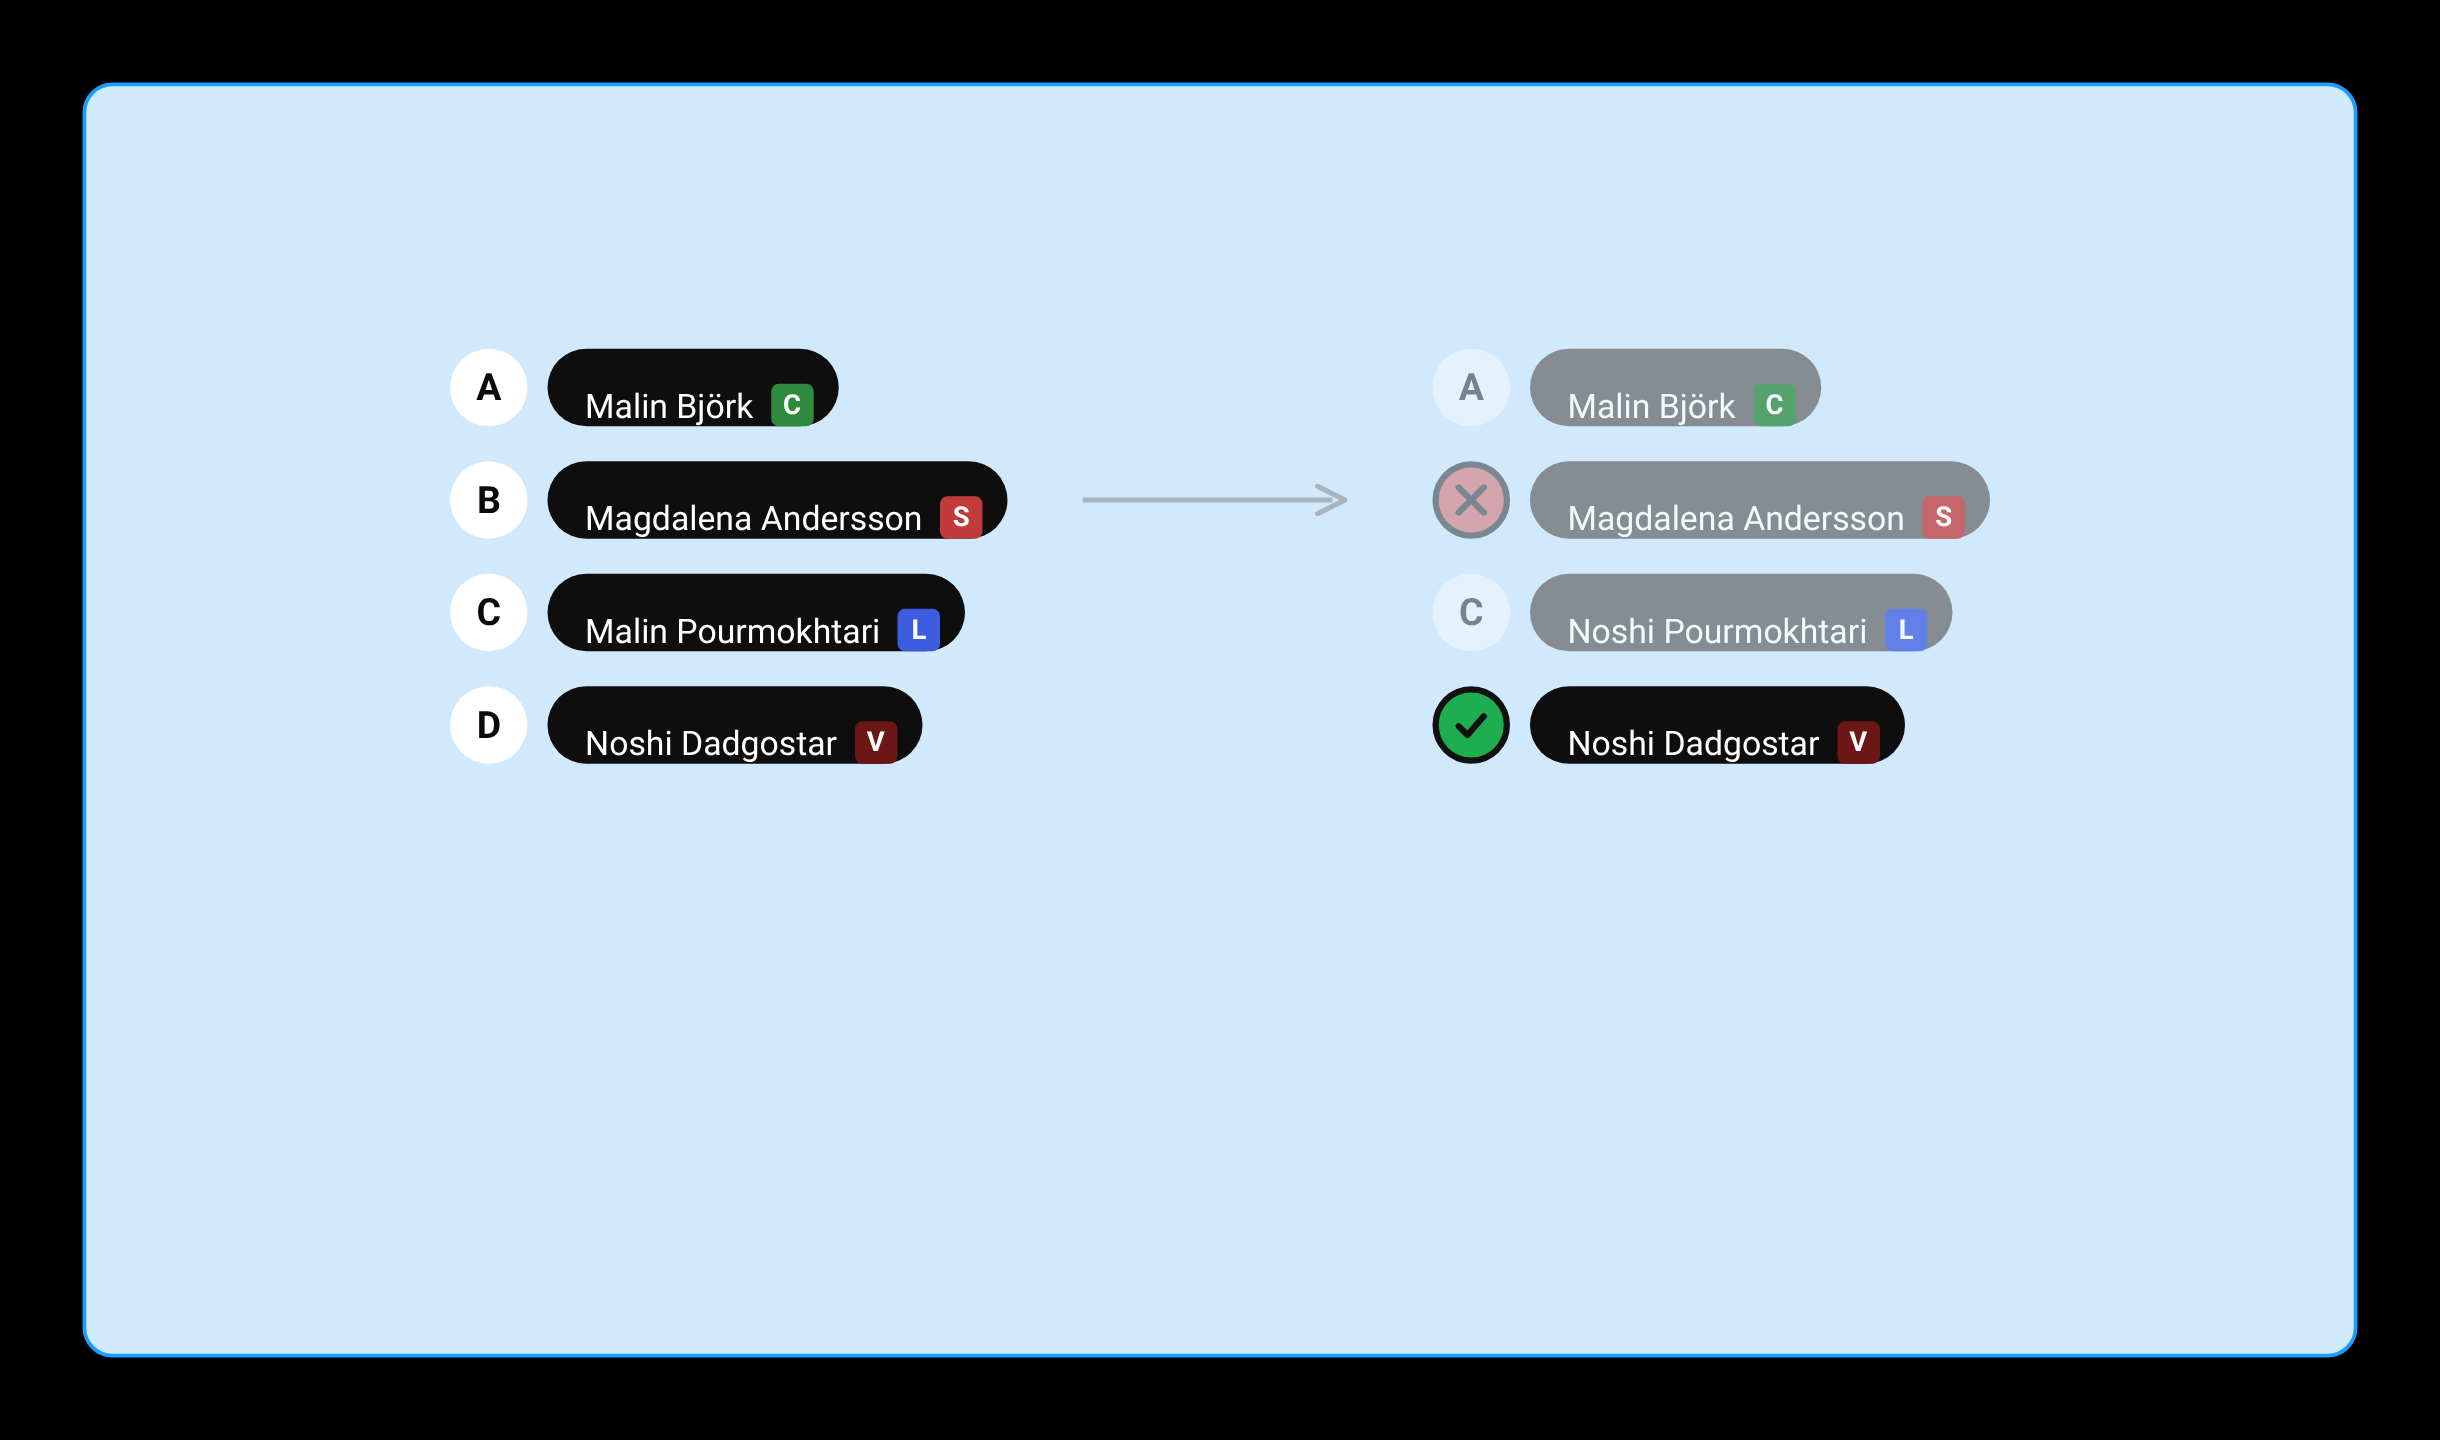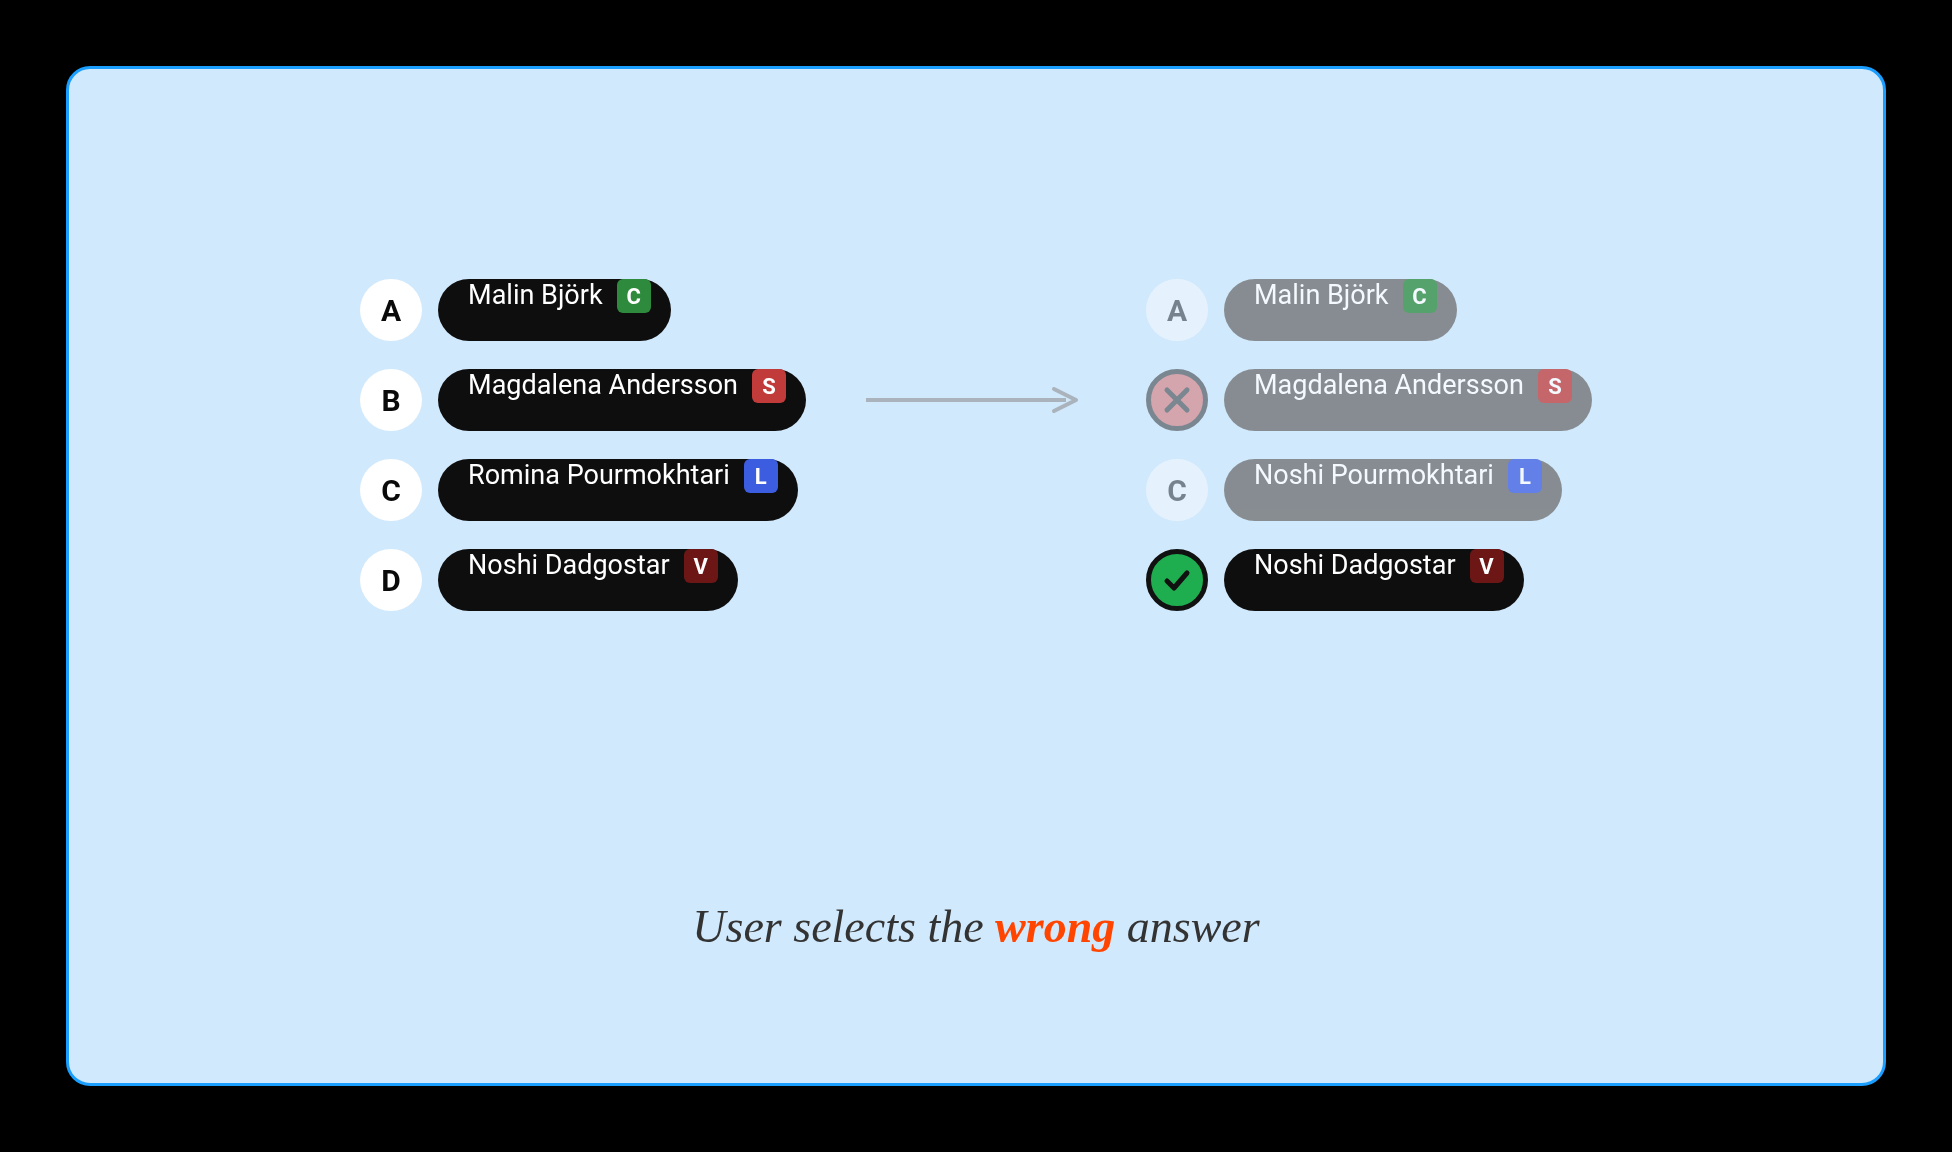--- a/index.html
+++ b/index.html
@@ -60,21 +60,21 @@
   .marker-correct {
     background: #1fae4f;
     border: 5px solid #111;
   }
   .pill {
     background: #0e0e0e;
     color: #ffffff;
     border-radius: 999px;
     height: 62px;
     display: flex;
-    align-items: flex-start;
+    align-items: flex-end;
     padding: 0 20px 0 30px;
     font-size: 27px;
     font-weight: 400;
     gap: 14px;
     white-space: nowrap;
   }
   .pill-faded {
     background: #6e6e6e;
     opacity: 0.75;
   }
@@ -130,21 +130,21 @@
       <div class="row">
         <div class="marker marker-white">B</div>
         <div class="pill">
           <span>Magdalena Andersson</span>
           <span class="party" style="background:#c13b3b">S</span>
         </div>
       </div>
       <div class="row">
         <div class="marker marker-white">C</div>
         <div class="pill">
-          <span>Romina Pourmokhtari</span>
+          <span>Malin Pourmokhtari</span>
           <span class="party" style="background:#3d5de0">L</span>
         </div>
       </div>
       <div class="row">
         <div class="marker marker-white">D</div>
         <div class="pill">
           <span>Noshi Dadgostar</span>
           <span class="party" style="background:#6d1616">V</span>
         </div>
       </div>
@@ -192,17 +192,14 @@
         </div>
         <div class="pill">
           <span>Noshi Dadgostar</span>
           <span class="party" style="background:#6d1616">V</span>
         </div>
       </div>
     </div>
 
   </div>
 
-  <div class="caption">
-    <span>User selects the </span><span class="em">wrong</span><span> answer</span>
-  </div>
 
 </div>
 
 </body></html>

